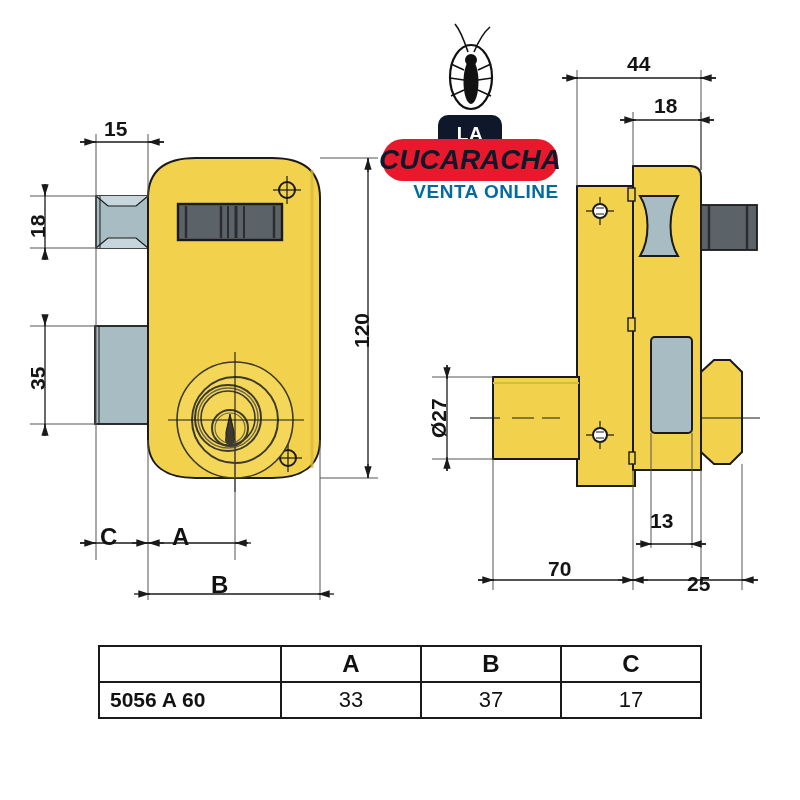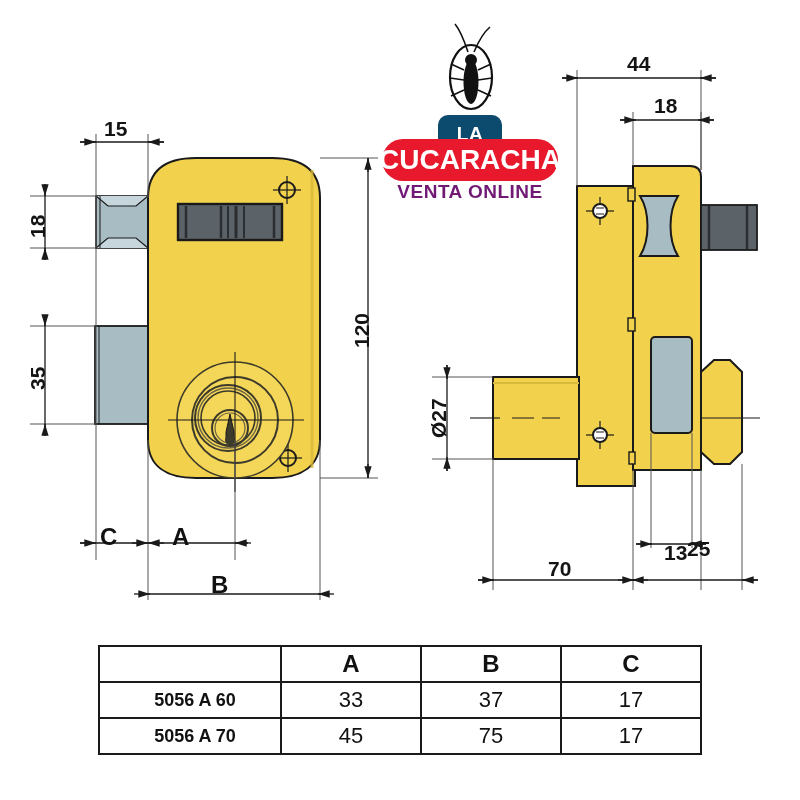--- a/index.html
+++ b/index.html
@@ -12,34 +12,34 @@
     position:relative;
   }
   #stage{position:absolute;left:0;top:0;width:800px;height:800px;}
   svg.draw{position:absolute;left:0;top:0;width:800px;height:800px;}
 
   
   #logo{position:absolute;left:380px;top:22px;width:180px;height:170px;}
   #logo .roach-oval{position:absolute;left:62px;top:0px;width:58px;height:92px;}
   #logo .banner-la{
     position:absolute;left:58px;top:93px;width:64px;height:38px;
-    background:#0c4a6e;border-radius:10px;
+    background:#0f172a;border-radius:10px;
     display:flex;align-items:center;justify-content:center;
     color:#ffffff;font-weight:bold;font-size:19px;letter-spacing:0.5px;
   }
   #logo .banner-cuca{
     position:absolute;left:2px;top:117px;width:176px;height:42px;
     background:#e8192c;border-radius:21px;
     display:flex;align-items:center;justify-content:center;
-    color:#ffffff;font-weight:bold;font-size:28px;letter-spacing:0px;
+    color:#0f172a;font-weight:bold;font-size:28px;letter-spacing:0px;font-style:italic;
   }
   #logo .venta{
-    position:absolute;left:0px;top:158px;width:180px;height:24px;
+    position:absolute;left:16px;top:158px;width:180px;height:24px;
     display:flex;align-items:center;justify-content:center;
-    color:#701a75;font-weight:bold;font-size:19px;letter-spacing:0.5px;
+    color:#0369a1;font-weight:bold;font-size:19px;letter-spacing:0.5px;
   }
 
   
   .dim{
     position:absolute;
     font-family:"Liberation Sans", sans-serif;
     font-weight:bold;
     font-size:21px;
     color:#141414;
     white-space:nowrap;
@@ -68,21 +68,21 @@
     height:34px;
     text-align:center;
     vertical-align:middle;
     font-family:"Liberation Sans", sans-serif;
     font-size:22px;
     color:#111111;
     padding:0;
   }
   #spec-table th{font-weight:bold;font-size:24px;}
   #spec-table td.rowlabel{
-    font-weight:bold;font-size:18px;text-align:center;padding-left:10px;
+    font-weight:bold;font-size:21px;text-align:left;padding-left:10px;
     width:170px;
   }
   #spec-table td.val{font-weight:normal;text-align:center;}
   #spec-table th.corner{border-top:2px solid #1a1a1a;}
 </style>
 </head>
 <body>
 
 <div id="stage">
 
@@ -353,42 +353,36 @@
   <div class="dim vert" style="left:27px;top:390px;">35</div>
   <div class="dim vert" style="left:351px;top:348px;">120</div>
 
   <div class="letter" style="left:100px;top:525px;">C</div>
   <div class="letter" style="left:172px;top:525px;">A</div>
   <div class="letter" style="left:211px;top:573px;">B</div>
 
   <div class="dim" style="left:627px;top:53px;text-align:center;">44</div>
   <div class="dim" style="left:654px;top:95px;">18</div>
   <div class="dim vert" style="left:428px;top:438px;">Ø27</div>
-  <div class="dim" style="left:650px;top:542px;padding-left:14px;">13</div>
+  <div class="dim" style="left:650px;top:510px;">13</div>
   <div class="dim" style="left:548px;top:558px;">70</div>
-  <div class="dim" style="left:687px;top:538px;">25</div>
+  <div class="dim" style="left:687px;top:573px;">25</div>
 
   <table id="spec-table">
     <thead>
       <tr>
         <th class="corner rowlabel"></th>
         <th>A</th>
         <th>B</th>
         <th>C</th>
       </tr>
     </thead>
     <tbody>
       <tr>
         <td class="rowlabel">5056 A 60</td>
         <td class="val">33</td>
         <td class="val">37</td>
         <td class="val">17</td>
       </tr>
-      <tr>
-        <td class="rowlabel">5056 A 70</td>
-        <td class="val">45</td>
-        <td class="val">75</td>
-        <td class="val">17</td>
-      </tr>
     </tbody>
   </table>
 
 </div>
 
 </body></html>

